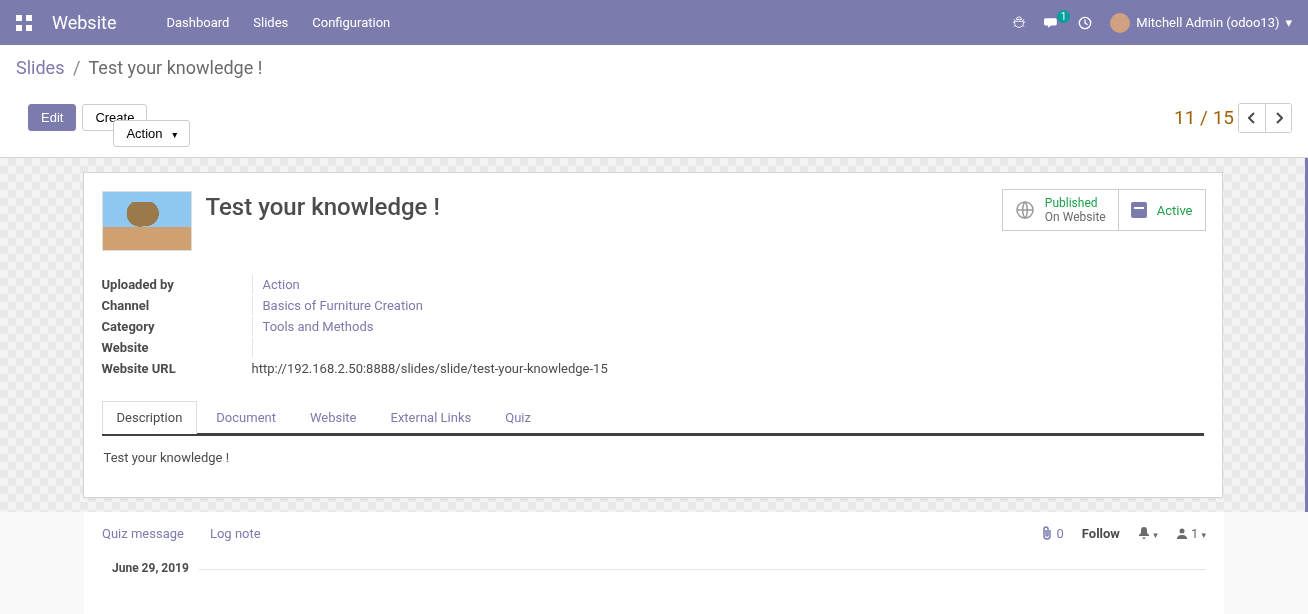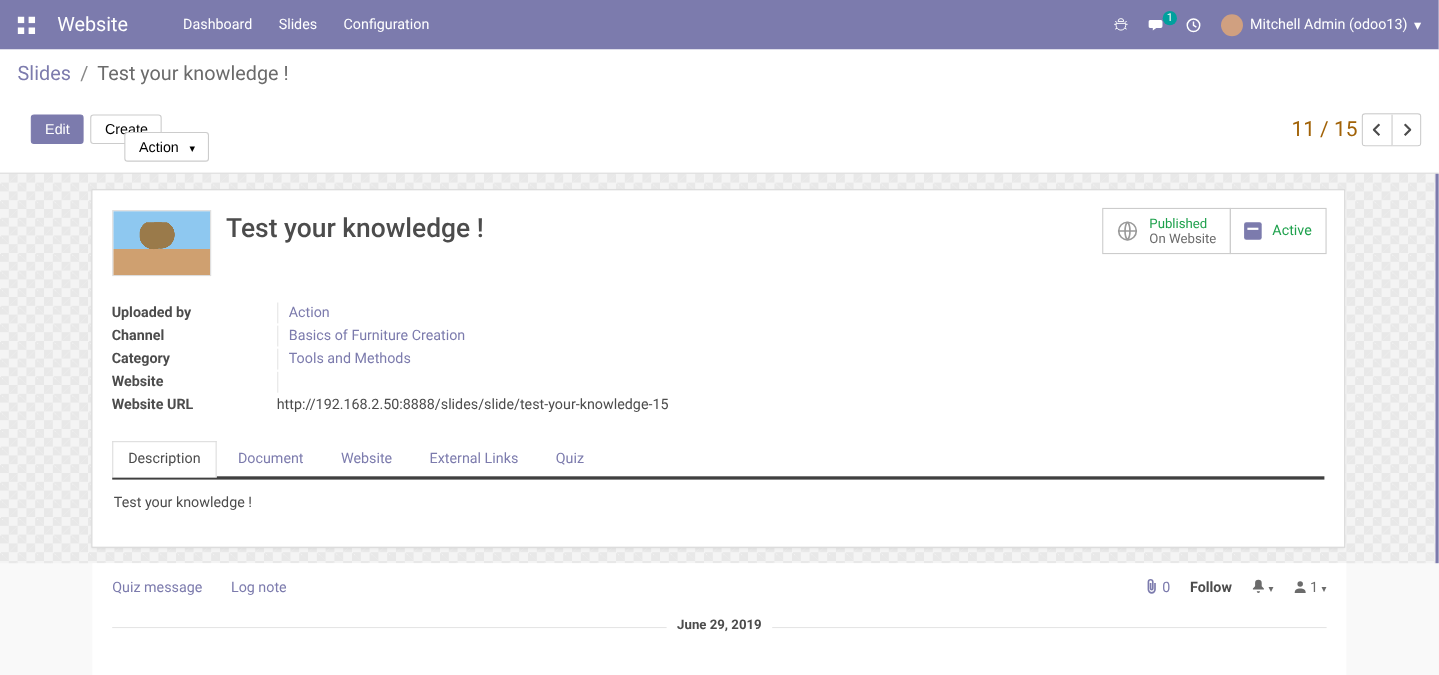--- a/index.html
+++ b/index.html
@@ -81,21 +81,21 @@
   .chatter-wrap { display:flex; justify-content:center;}
   .chatter { width: 1140px; background:#fff; padding: 14px 18px 40px 18px;}
   .chatter-top { display:flex; align-items:center; }
   .chatter-top a { color:#7c7bad; text-decoration:none; margin-right: 26px; font-size:13px; cursor:pointer;}
   .chatter-top .spacer { flex:1;}
   .chatter-top .meta { display:flex; align-items:center; gap:18px; color:#6b6b6b; font-size:13px;}
   .chatter-top .meta .attach { color:#7c7bad;}
   .chatter-top .meta .follow { color:#4c4c4c; font-weight:700; cursor:pointer;}
   .chatter-top .meta .bell, .chatter-top .meta .followers { color:#6b6b6b; cursor:pointer;}
   .chatter hr { margin-top: 28px; border:none; border-top:1px solid #e5e5e5;}
-  .date-sep { text-align:center; margin-top:-10px; }
+  .date-sep { margin-top:-10px; }
   .date-sep span { background:#fff; padding:0 10px; color:#4c4c4c; font-weight:700; font-size:12px;}
   
   svg { display:block; }
 </style>
 </head>
 <body>
 
 <div class="topnav">
   <span class="apps-icon">
     <svg viewBox="0 0 16 16" width="16" height="16">

